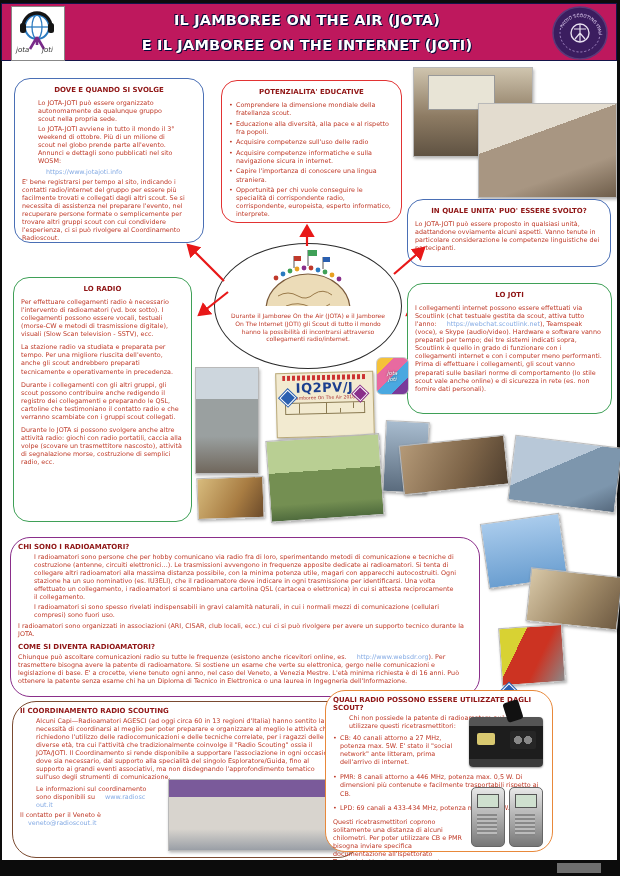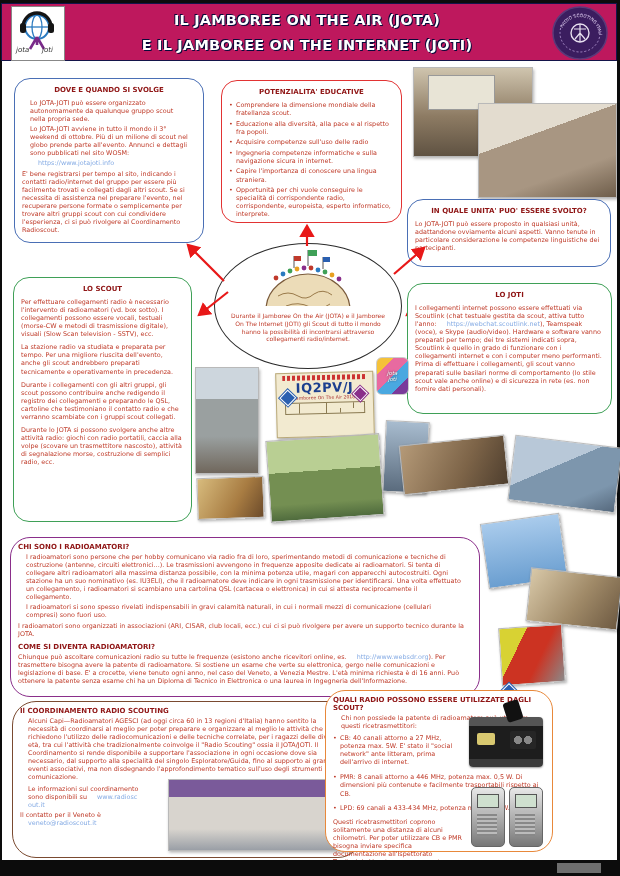--- a/index.html
+++ b/index.html
@@ -18,21 +18,21 @@
   .box{position:absolute;background:#fff;border-radius:16px;box-sizing:border-box;padding:5px 7px 4px;}
   .b-blue{border:1.6px solid #4a6fb5;}
   .b-red{border:1.6px solid #e23333;}
   .b-green{border:1.6px solid #3fa057;}
   .b-purple{border:1.8px solid #8a2e8a;}
   .b-brown{border:1.6px solid #7a4a30;}
   .b-orange{border:1.8px solid #e8883a;}
   .ttl{text-align:center;font-weight:bold;color:#8f1515;font-size:7px;margin:2px 0 5px;}
   .ttl-left{text-align:left;margin:0 0 2px;}
   .box p{margin:0 0 5px;color:#bf3a28;font-size:6.4px;line-height:1.26;}
-  .box .tight{margin:0 8px 2px;}
+  .box .tight{margin:0 16px 2px;}
   .bl{position:relative;margin:0 0 2.5px;padding-left:7px;color:#bf3a28;font-size:6.4px;line-height:1.26;}
   .bl::before{content:"•";position:absolute;left:0;top:0;}
   a.lnk{color:#85abe4;text-decoration:none;font-size:6.4px;word-break:break-all;cursor:pointer;padding-left:8px;}
   
   #ellipse{position:absolute;left:214px;top:243px;width:188px;height:126px;background:#fff;
            border:1.8px solid #2b2b2b;border-radius:50%;box-sizing:border-box;text-align:center;}
   #ellipse .cap{margin:2px 16px 0;color:#bf3a28;font-size:6px;line-height:1.3;}
   
   .ph{position:absolute;border:1px solid #b9b9b9;box-shadow:1px 1.5px 3px rgba(0,0,0,.3);}
   .scr{position:absolute;left:12%;top:8%;width:55%;height:38%;background:#e8e4d6;border:1px solid #999;}
@@ -117,21 +117,21 @@
     <p class="tight">Lo JOTA-JOTI avviene in tutto il mondo il 3° weekend di ottobre. Più di un milione di scout nel globo prende parte all'evento. Annunci e dettagli sono pubblicati nel sito WOSM:</p>
     <p class="tight"><a class="lnk">https://www.jotajoti.info</a></p>
     <p>E' bene registrarsi per tempo al sito, indicando i contatti radio/internet del gruppo per essere più facilmente trovati e collegati dagli altri scout. Se si necessita di assistenza nel preparare l'evento, nel recuperare persone formate o semplicemente per trovare altri gruppi scout con cui condividere l'esperienza, ci si può rivolgere al Coordinamento Radioscout.</p>
   </div>
 
   <div class="box b-red" style="left:221px;top:80px;width:181px;height:143px">
     <div class="ttl">POTENZIALITA' EDUCATIVE</div>
     <div class="bl">Comprendere la dimensione mondiale della fratellanza scout.</div>
     <div class="bl">Educazione alla diversità, alla pace e al rispetto fra popoli.</div>
     <div class="bl">Acquisire competenze sull'uso delle radio</div>
-    <div class="bl">Ingegneria competenze informatiche e sulla navigazione sicura in internet.</div>
+    <div class="bl">Acquisire competenze informatiche e sulla navigazione sicura in internet.</div>
     <div class="bl">Capire l'importanza di conoscere una lingua straniera.</div>
     <div class="bl">Opportunità per chi vuole conseguire le specialità di corrispondente radio, corrispondente, europeista, esperto informatico, interprete.</div>
   </div>
 
   <div class="ph" style="left:413px;top:67px;width:118px;height:88px;background:linear-gradient(180deg,#cfc4ae,#8d7b63 55%,#5f5242)">
     <div class="scr"></div>
   </div>
   <div class="ph" style="left:478px;top:103px;width:137px;height:93px;background:linear-gradient(160deg,#e3dccf 0 35%,#a89682 35% 70%,#6e5d4a)"></div>
 
   <div class="box b-blue" style="left:407px;top:199px;width:204px;height:68px">
@@ -175,21 +175,21 @@
       </marker>
     </defs>
     <line x1="307" y1="246" x2="307" y2="226" stroke="#e81818" stroke-width="2.2" marker-end="url(#ah)"></line>
     <line x1="224" y1="281" x2="188" y2="245" stroke="#e81818" stroke-width="2.2" marker-end="url(#ah)"></line>
     <line x1="394" y1="274" x2="424" y2="248" stroke="#e81818" stroke-width="2.2" marker-end="url(#ah)"></line>
     <line x1="228" y1="292" x2="199" y2="315" stroke="#e81818" stroke-width="2.2" marker-end="url(#ah)"></line>
     <line x1="434" y1="296" x2="407" y2="315" stroke="#e81818" stroke-width="2.2" marker-end="url(#ah)"></line>
   </svg>
 
   <div class="box b-green" style="left:13px;top:277px;width:179px;height:245px">
-    <div class="ttl">LO SCOUT</div>
+    <div class="ttl">LO RADIO</div>
     <p>Per effettuare collegamenti radio è necessario l'intervento di radioamatori (vd. box sotto). I collegamenti possono essere vocali, testuali (morse-CW e metodi di trasmissione digitale), visuali (Slow Scan television - SSTV), ecc.</p>
     <p>La stazione radio va studiata e preparata per tempo. Per una migliore riuscita dell'evento, anche gli scout andrebbero preparati tecnicamente e operativamente in precedenza.</p>
     <p>Durante i collegamenti con gli altri gruppi, gli scout possono contribuire anche redigendo il registro dei collegamenti e preparando le QSL, cartoline che testimoniano il contatto radio e che verranno scambiate con i gruppi scout collegati.</p>
     <p>Durante lo JOTA si possono svolgere anche altre attività radio: giochi con radio portatili, caccia alla volpe (scovare un trasmettitore nascosto), attività di segnalazione morse, costruzione di semplici radio, ecc.</p>
   </div>
 
   <div class="box b-green" style="left:407px;top:283px;width:205px;height:131px">
     <div class="ttl">LO JOTI</div>
     <p><span>I collegamenti internet possono essere effettuati via Scoutlink (chat testuale gestita da scout, attiva tutto l'anno: </span><a class="lnk">https://webchat.scoutlink.net</a><span>), Teamspeak (voce), e Skype (audio/video). Hardware e software vanno preparati per tempo; dei tre sistemi indicati sopra, Scoutlink è quello in grado di funzionare con i collegamenti internet e con i computer meno performanti. Prima di effettuare i collegamenti, gli scout vanno preparati sulle basilari norme di comportamento (lo stile scout vale anche online) e di sicurezza in rete (es. non fornire dati personali).</span></p>
   </div>

